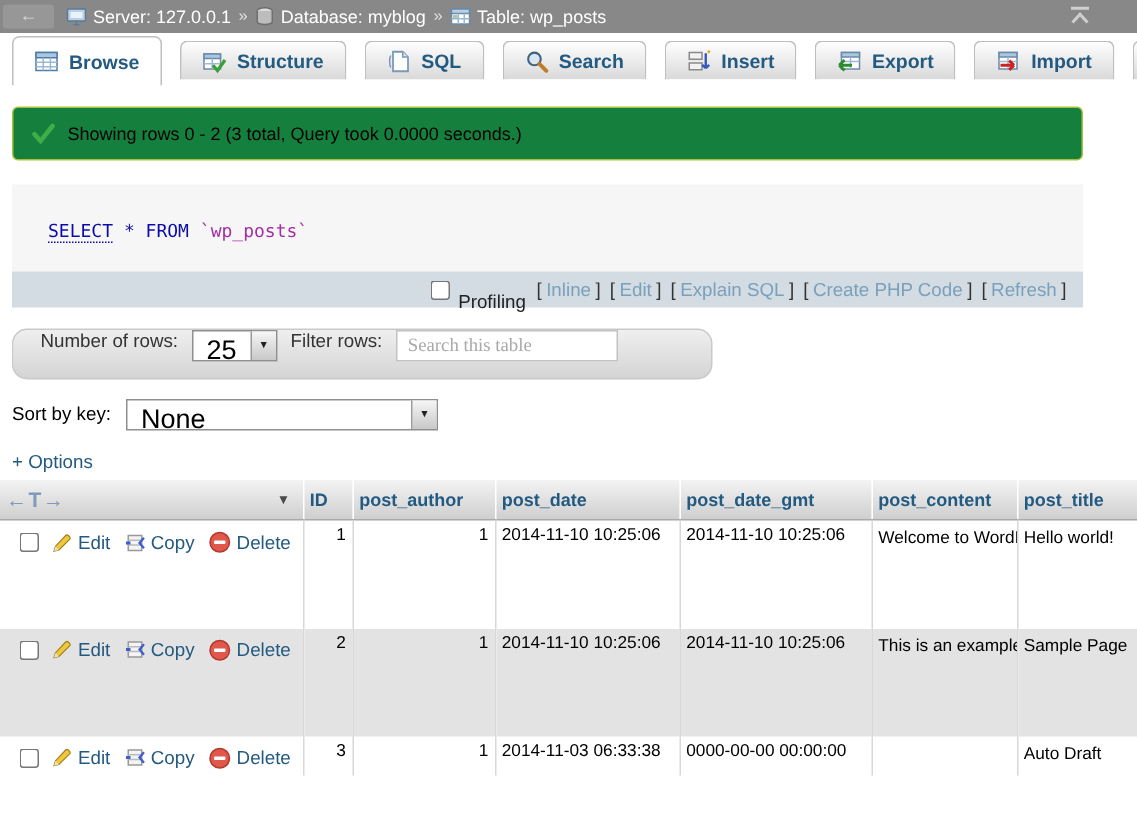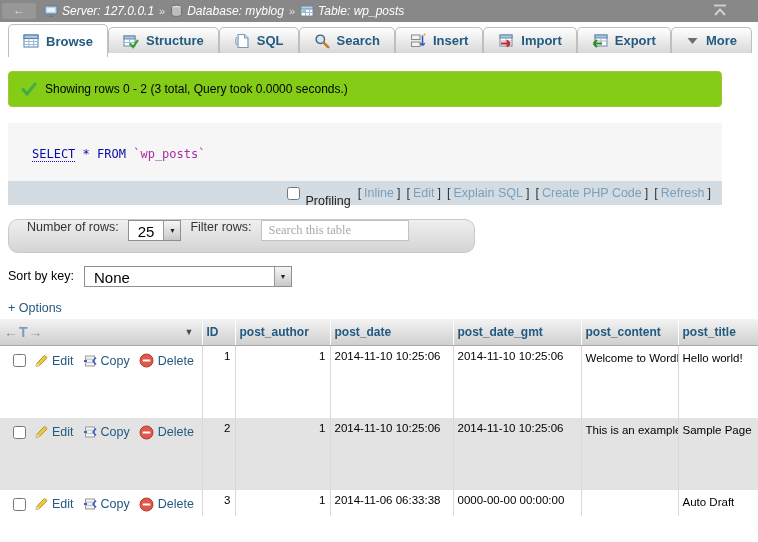--- a/index.html
+++ b/index.html
@@ -6,35 +6,35 @@
   html, body { width: 758px; height: 542px; overflow: hidden; background: #fff;
     font-family: "Liberation Sans", sans-serif; }
 
   
   .topbar { height: 22px; background: #888888; display: flex; align-items: center;
     color: #fff; font-size: 12px; position: relative; }
   .back-btn { width: 34px; height: 16px; margin-left: 2px; background: #979797;
     border-radius: 2px; color: #d9d9d9; font-size: 12px; line-height: 15px;
     text-align: center; cursor: pointer; }
   .crumbs { display: flex; align-items: center; margin-left: 8px; gap: 5px; }
-  .crumb { display: flex; align-items: center; gap: 4px; cursor: pointer; font-style: italic; }
+  .crumb { display: flex; align-items: center; gap: 4px; cursor: pointer; }
   .crumb-sep { color: #e3e3e3; font-size: 11px; }
   .collapse-btn { position: absolute; right: 30px; top: 3px; cursor: pointer; }
 
   
   .tabbar { height: 35px; background: #fff; display: flex; align-items: flex-end;
-    padding-left: 8px; gap: 0; }
+    padding-left: 8px; gap: 12px; }
   .tab { display: flex; align-items: center; gap: 7px; padding: 0 14px;
     height: 26px; margin-bottom: 4px; border: 1px solid #bfbfbf; border-bottom: none;
     border-radius: 5px 5px 0 0; background: linear-gradient(#fefefe, #d9d9d9);
     color: #235a81; font-weight: bold; font-size: 13px; cursor: pointer; white-space: nowrap; }
   .tab.active { height: 33px; margin-bottom: 0; background: #fff; }
 
   
-  .msg { margin: 14px 36px 0 8px; border: 1px solid #a7c13f; background: #84cc16;
+  .msg { margin: 14px 36px 0 8px; border: 1px solid #a7c13f; background: #15803d;
     border-radius: 4px; padding: 10px 12px; display: flex; align-items: center;
     gap: 8px; font-size: 12px; color: #000; }
 
   
   .querybox { margin: 16px 36px 0 8px; }
   .query-area { background: #f6f6f6; padding: 24px 10px 20px 24px;
     font-family: "DejaVu Sans Mono", monospace; font-size: 12px; }
   .kw { color: #0b0ba8; font-weight: normal; }
   .kw.linked { border-bottom: 1px dotted #0b0ba8; cursor: pointer; }
   .sqlstar { color: #0b0ba8; }
@@ -46,21 +46,21 @@
   .bracket { color: #333; margin: 0 3px; }
   .plink { color: #7aa0bb; cursor: pointer; text-decoration: none; }
 
   
   .rowsbar { margin: 14px 0 0 8px; width: 467px; height: 34px; border: 1px solid #c9c9c9;
     border-radius: 10px; background: linear-gradient(#efefef, #d4d4d4);
     display: flex; align-items: flex-start; padding-left: 18px; gap: 9px;
     font-size: 12.5px; color: #333; }
   .mock-select { display: inline-flex; align-items: stretch; border: 1px solid #8f8f8f;
     background: #fff; height: 21px; cursor: pointer; }
-  .mock-select .val { padding: 2px 9px 0 9px; font-size: 15px; color: #000; }
+  .mock-select .val { padding: 2px 9px 0 9px; font-size: 18px; color: #000; }
   .mock-select .arrow { width: 17px; display: flex; align-items: center; justify-content: center;
     background: linear-gradient(#f6f6f6, #c8c8c8); border-left: 1px solid #9a9a9a;
     font-size: 7px; color: #222; }
   .filter-input { width: 148px; height: 21px; border: 1px solid #c2c2c2; padding: 0 7px;
     font-size: 12.5px; color: #444; font-family: Liberation Serif, serif; }
   .filter-input::placeholder { color: #a9a9a9; }
   .sortrow { margin: 11px 0 0 8px; display: flex; align-items: center; gap: 10px;
     font-size: 12.5px; color: #000; height: 24px; }
   .sort-select { width: 208px; justify-content: space-between; }
   .options-link { display: inline-block; margin: 13px 0 0 8px; color: #235a81;
@@ -187,38 +187,38 @@
           <rect x="1.5" y="9" width="8.5" height="4.5" fill="#f2f2f2" stroke="#8a8a8a"></rect>
           <path d="M12.5 2.5v9M12.5 12.5l-2.3-2.3M12.5 12.5l2.3-2.3" stroke="#3558c0" stroke-width="1.6" fill="none"></path>
           <path d="M13.5 1.5h2M14.5 .5v2" stroke="#e0a820"></path>
         </svg>
     </span>
     <span>Insert</span>
   </div>
   <div class="tab">
     <span class="ico">
       <svg width="16" height="16" viewBox="0 0 16 16">
+          <rect x="3" y="2" width="12" height="11" fill="#fff" stroke="#6a8aa8"></rect>
+          <rect x="3" y="2" width="12" height="3" fill="#aac6e0" stroke="#6a8aa8"></rect>
+          <path d="M3 8h12M9 5v8" stroke="#9db8d2" fill="none"></path>
+          <path d="M10 10.5H1.5M1.5 10.5L5 7M1.5 10.5L5 14" stroke="#2e8b2e" stroke-width="2" fill="none"></path>
+        </svg>
+    </span>
+    <span>Export</span>
+  </div>
+  <div class="tab">
+    <span class="ico">
+      <svg width="16" height="16" viewBox="0 0 16 16">
           <rect x="2" y="2" width="12" height="11" fill="#fff" stroke="#6a8aa8"></rect>
           <rect x="2" y="2" width="12" height="3" fill="#aac6e0" stroke="#6a8aa8"></rect>
           <path d="M2 8h12M8 5v8" stroke="#9db8d2" fill="none"></path>
           <path d="M3 10.5h9M12 10.5L8.8 7.4M12 10.5l-3.2 3.1" stroke="#cc2222" stroke-width="2" fill="none"></path>
         </svg>
     </span>
     <span>Import</span>
-  </div>
-  <div class="tab">
-    <span class="ico">
-      <svg width="16" height="16" viewBox="0 0 16 16">
-          <rect x="3" y="2" width="12" height="11" fill="#fff" stroke="#6a8aa8"></rect>
-          <rect x="3" y="2" width="12" height="3" fill="#aac6e0" stroke="#6a8aa8"></rect>
-          <path d="M3 8h12M9 5v8" stroke="#9db8d2" fill="none"></path>
-          <path d="M10 10.5H1.5M1.5 10.5L5 7M1.5 10.5L5 14" stroke="#2e8b2e" stroke-width="2" fill="none"></path>
-        </svg>
-    </span>
-    <span>Export</span>
   </div>
   <div class="tab">
     <span class="ico">
       <svg width="13" height="10" viewBox="0 0 13 10">
           <path d="M1.5 2l5 6 5-6z" fill="#6d6d6d"></path>
         </svg>
     </span>
     <span>More</span>
   </div>
 </div>
@@ -425,21 +425,21 @@
                   <circle cx="7.5" cy="7.5" r="6.5" fill="#e2574c" stroke="#b03a30"></circle>
                   <rect x="3.7" y="6.4" width="7.6" height="2.2" rx="0.6" fill="#fff"></rect>
                 </svg>
             </span>
             <span>Delete</span>
           </span>
         </span>
       </td>
       <td class="cell-num">3</td>
       <td class="cell-num">1</td>
-      <td>2014-11-06 06:33:38</td>
+      <td>2014-11-03 06:33:38</td>
       <td>0000-00-00 00:00:00</td>
       <td class="cell-text"></td>
       <td class="cell-text">Auto Draft</td>
     </tr>
   </tbody>
 </table>
 
 
 
 

